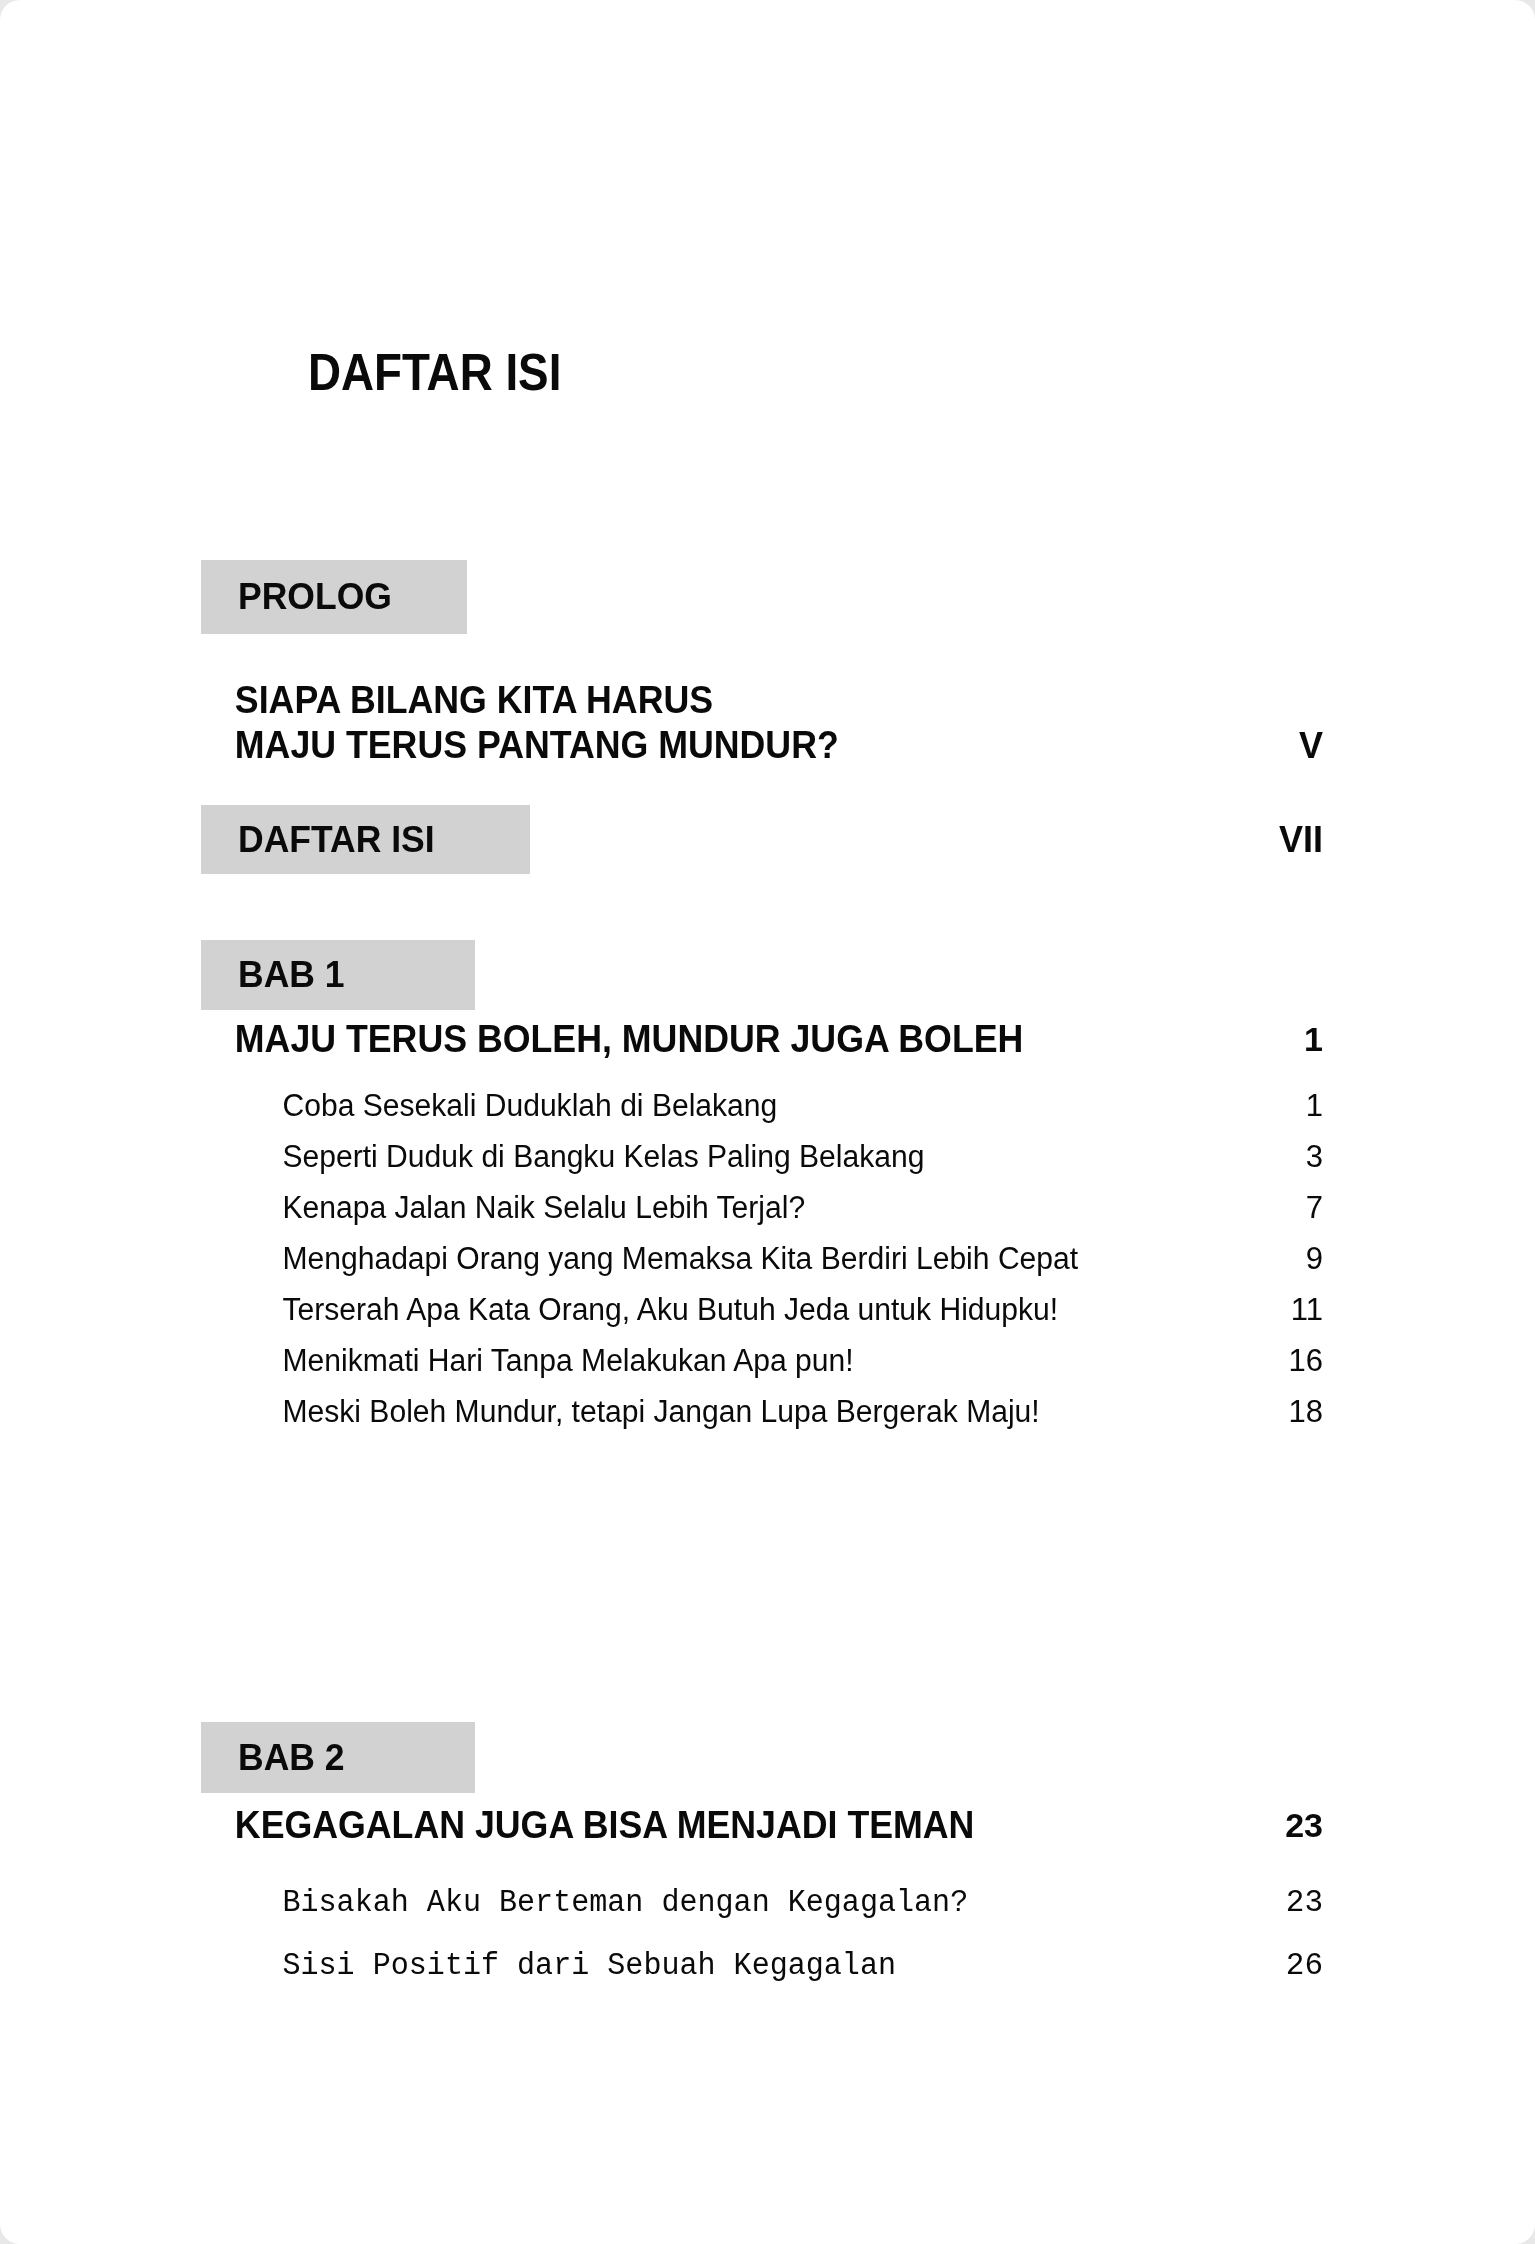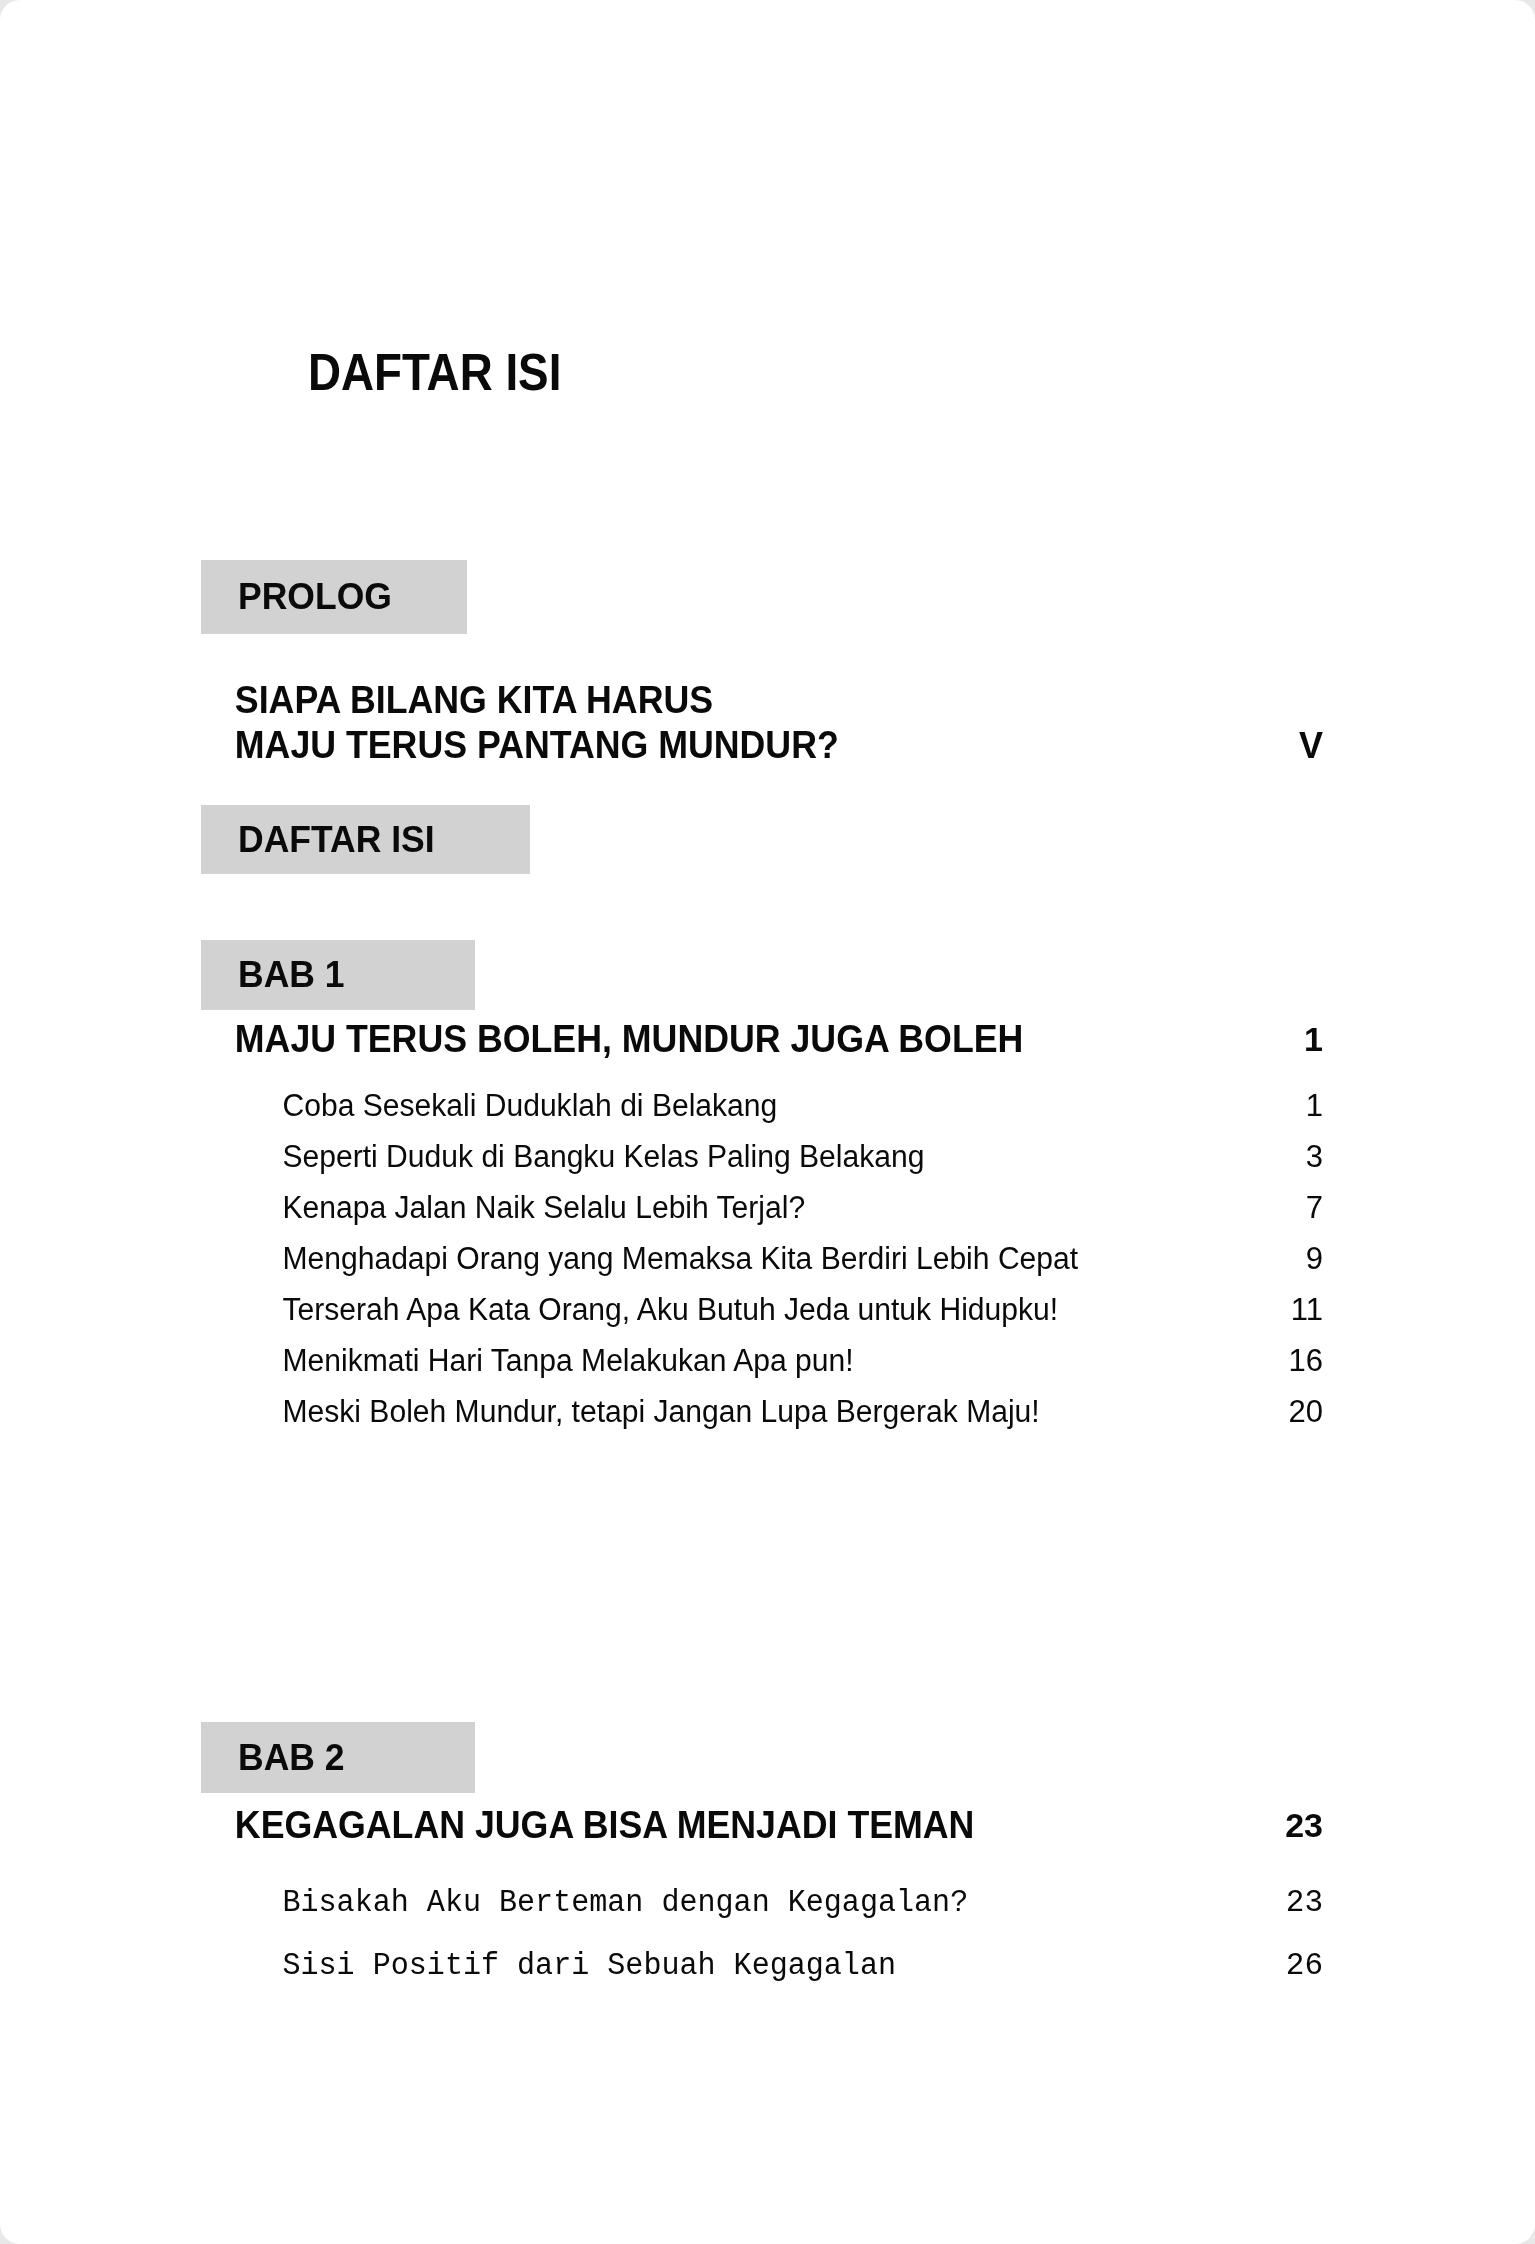--- a/index.html
+++ b/index.html
@@ -101,20 +101,24 @@
     <div class="label">
       <span>SIAPA BILANG KITA HARUS</span><br>
       <span>MAJU TERUS PANTANG MUNDUR?</span>
     </div>
     <div class="pagenum">V</div>
   </div>
 
   <div class="abs tag-box" id="daftar-box">
     <span class="tag-label">DAFTAR ISI</span>
   </div>
+  <div class="abs row daftar-row">
+    <div class="label"></div>
+    <div class="pagenum">VII</div>
+  </div>
 
   <div class="abs tag-box" id="bab1-box">
     <span class="tag-label">BAB 1</span>
   </div>
   <div class="abs row heading-row" id="bab1-heading">
     <div class="label">MAJU TERUS BOLEH, MUNDUR JUGA BOLEH</div>
     <div class="pagenum">1</div>
   </div>
   <div class="abs items" id="bab1-items">
     <div class="item-row">
@@ -136,21 +140,21 @@
     <div class="item-row">
       <span class="label">Terserah Apa Kata Orang, Aku Butuh Jeda untuk Hidupku!</span>
       <span class="pagenum">11</span>
     </div>
     <div class="item-row">
       <span class="label">Menikmati Hari Tanpa Melakukan Apa pun!</span>
       <span class="pagenum">16</span>
     </div>
     <div class="item-row">
       <span class="label">Meski Boleh Mundur, tetapi Jangan Lupa Bergerak Maju!</span>
-      <span class="pagenum">20</span>
+      <span class="pagenum">18</span>
     </div>
   </div>
 
   <div class="abs tag-box" id="bab2-box">
     <span class="tag-label">BAB 2</span>
   </div>
   <div class="abs row heading-row" id="bab2-heading">
     <div class="label">KEGAGALAN JUGA BISA MENJADI TEMAN</div>
     <div class="pagenum">23</div>
   </div>

